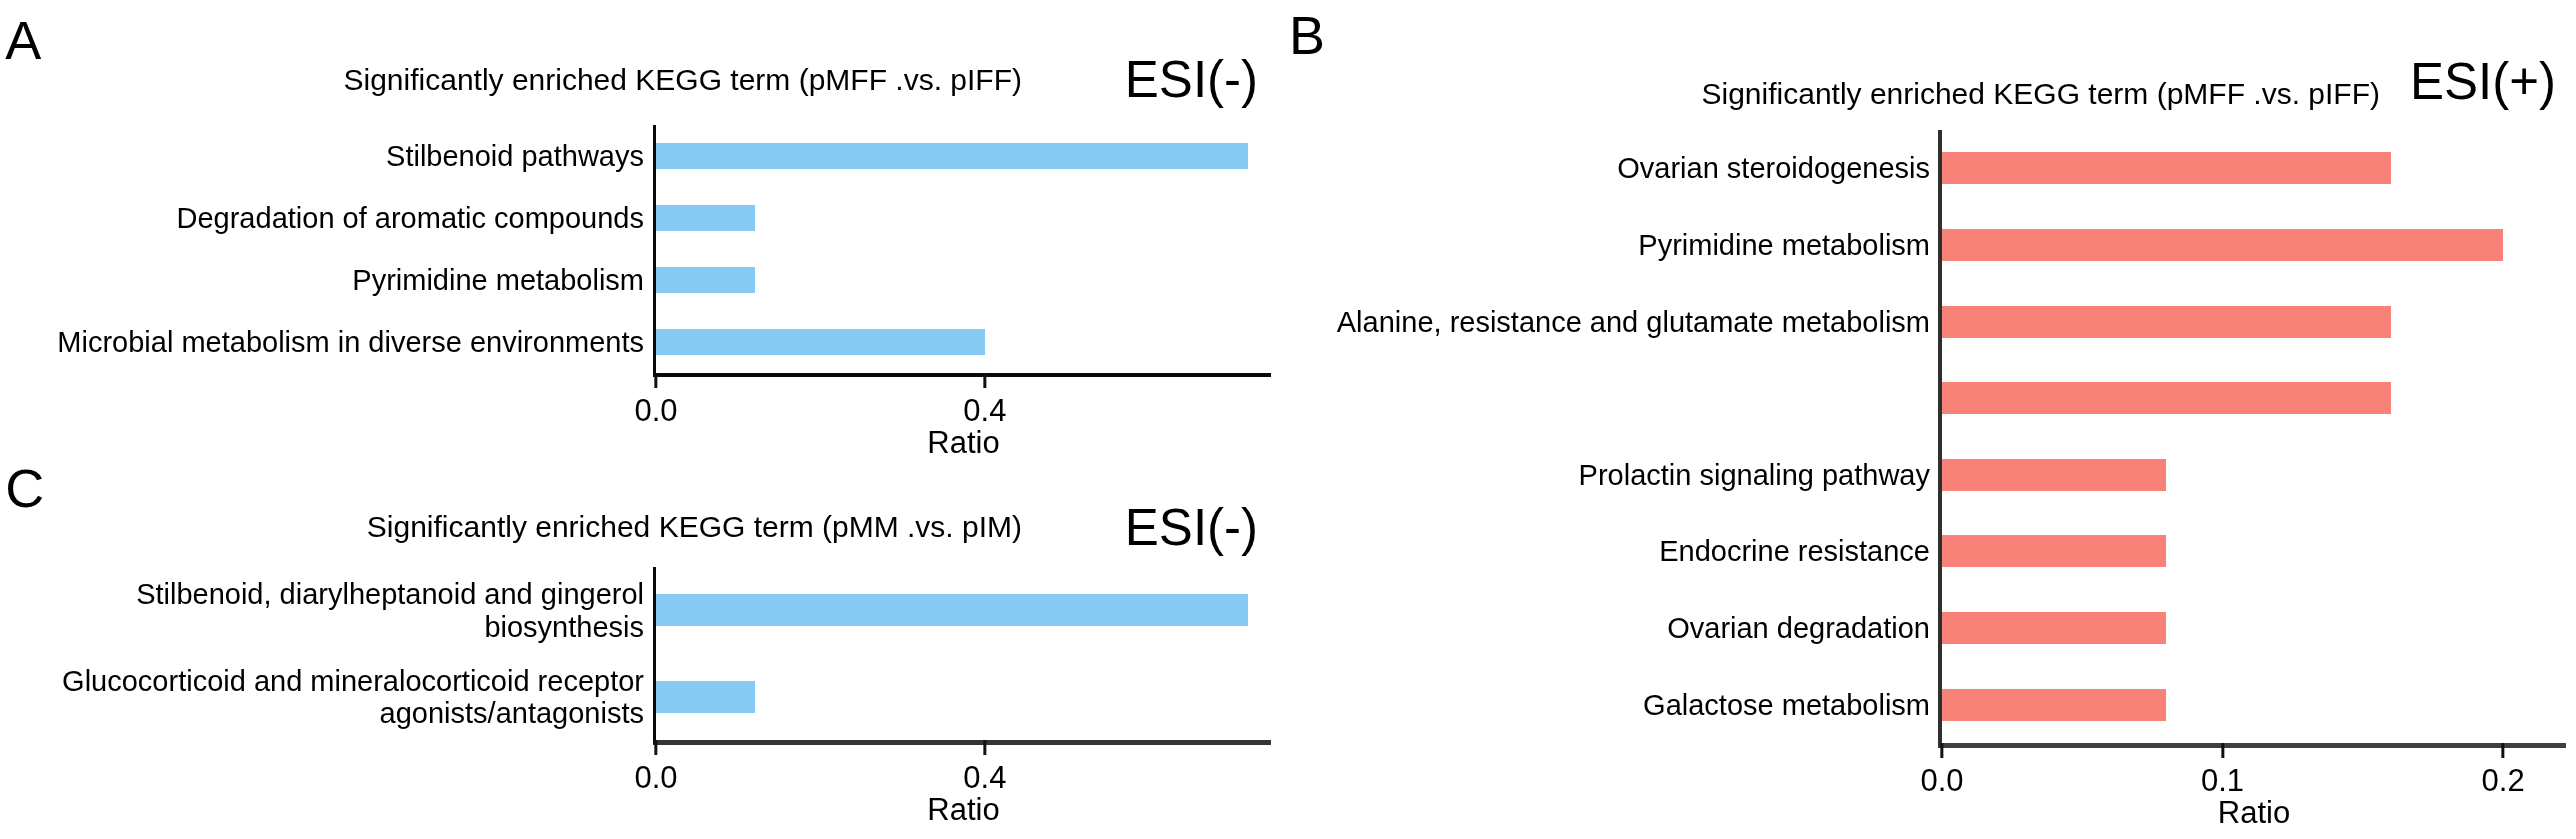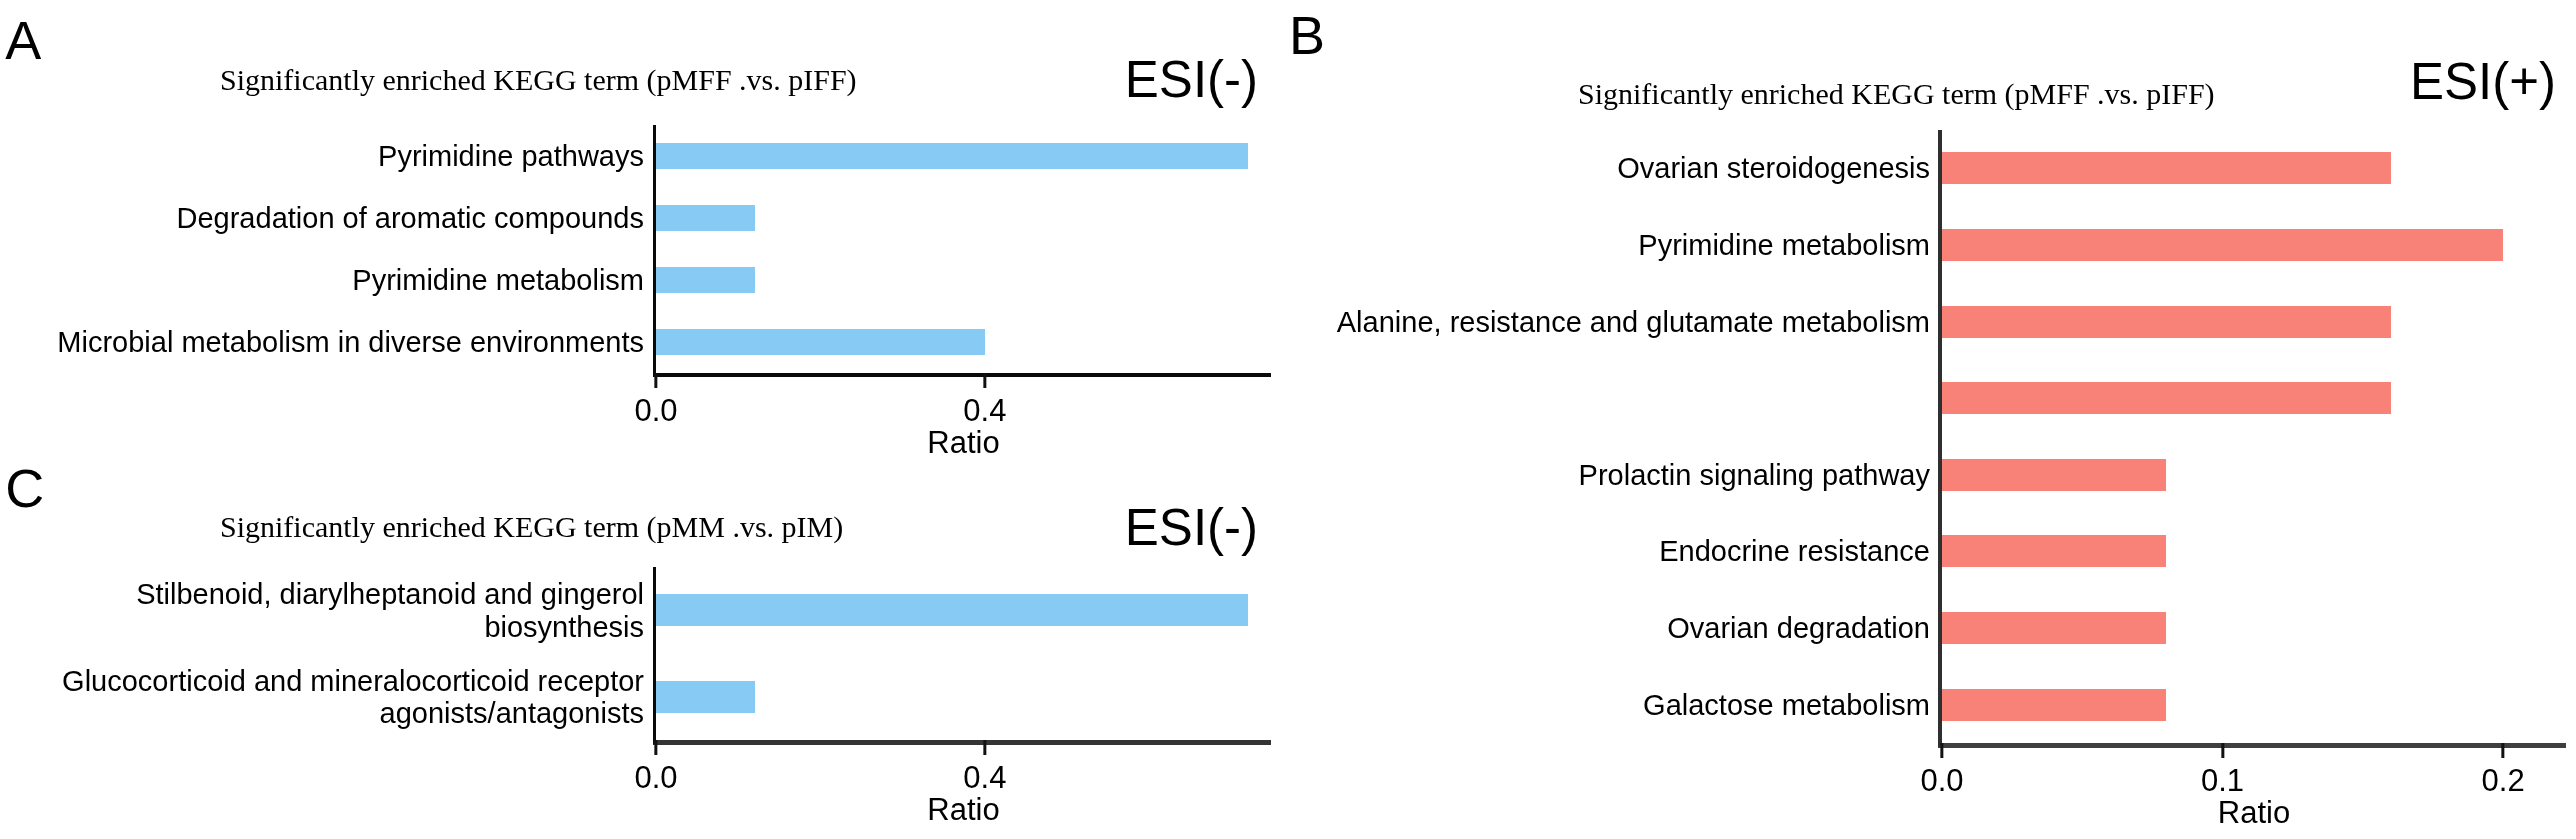--- a/index.html
+++ b/index.html
@@ -14,24 +14,23 @@
   .panel-letter{
     position:absolute;
     font-size:54px;
     line-height:1;
     color:#000;
   }
   .panel-title{
     position:absolute;
     font-size:30px;
     line-height:1.15;
-    text-align:left;
+    text-align:right;
     white-space:nowrap;
     color:#000;
-    font-family:Liberation Serif, serif;
   }
   .panel-esi{
     position:absolute;
     font-size:51px;
     line-height:1;
     text-align:right;
     color:#000;
   }
   .plot{
     position:absolute;
@@ -87,21 +86,21 @@
 <body>
 
 <div id="figure">
 
   <section>
     <div class="panel-letter" style="left:5.3px;top:13.2px;">A</div>
     <div class="panel-title" style="left:220px;width:802px;top:63px;">Significantly enriched KEGG term (pMFF .vs. pIFF)</div>
     <div class="panel-esi" style="left:1123px;width:135px;top:54px;">ESI(-)</div>
     <div class="plot axes-a" style="left:653px;top:125px;width:615px;height:248px;">
       <div class="labels">
-          <div class="cat-label" style="top: 12.5%;">Pyrimidine pathways</div>
+          <div class="cat-label" style="top: 12.5%;">Stilbenoid pathways</div>
           <div class="cat-label" style="top: 37.5%;">Degradation of aromatic compounds</div>
           <div class="cat-label" style="top: 62.5%;">Pyrimidine metabolism</div>
           <div class="cat-label" style="top: 87.5%;">Microbial metabolism in diverse environments</div>
         </div>
       <div class="bars">
           <div class="bar" style="top: calc(12.5% - 13.2px); height: 26.4px; width: 96.2567%; background: rgb(135, 203, 244);"></div>
           <div class="bar" style="top: calc(37.5% - 13.2px); height: 26.4px; width: 16.0428%; background: rgb(135, 203, 244);"></div>
           <div class="bar" style="top: calc(62.5% - 13.2px); height: 26.4px; width: 16.0428%; background: rgb(135, 203, 244);"></div>
           <div class="bar" style="top: calc(87.5% - 13.2px); height: 26.4px; width: 53.4759%; background: rgb(135, 203, 244);"></div>
         </div>

